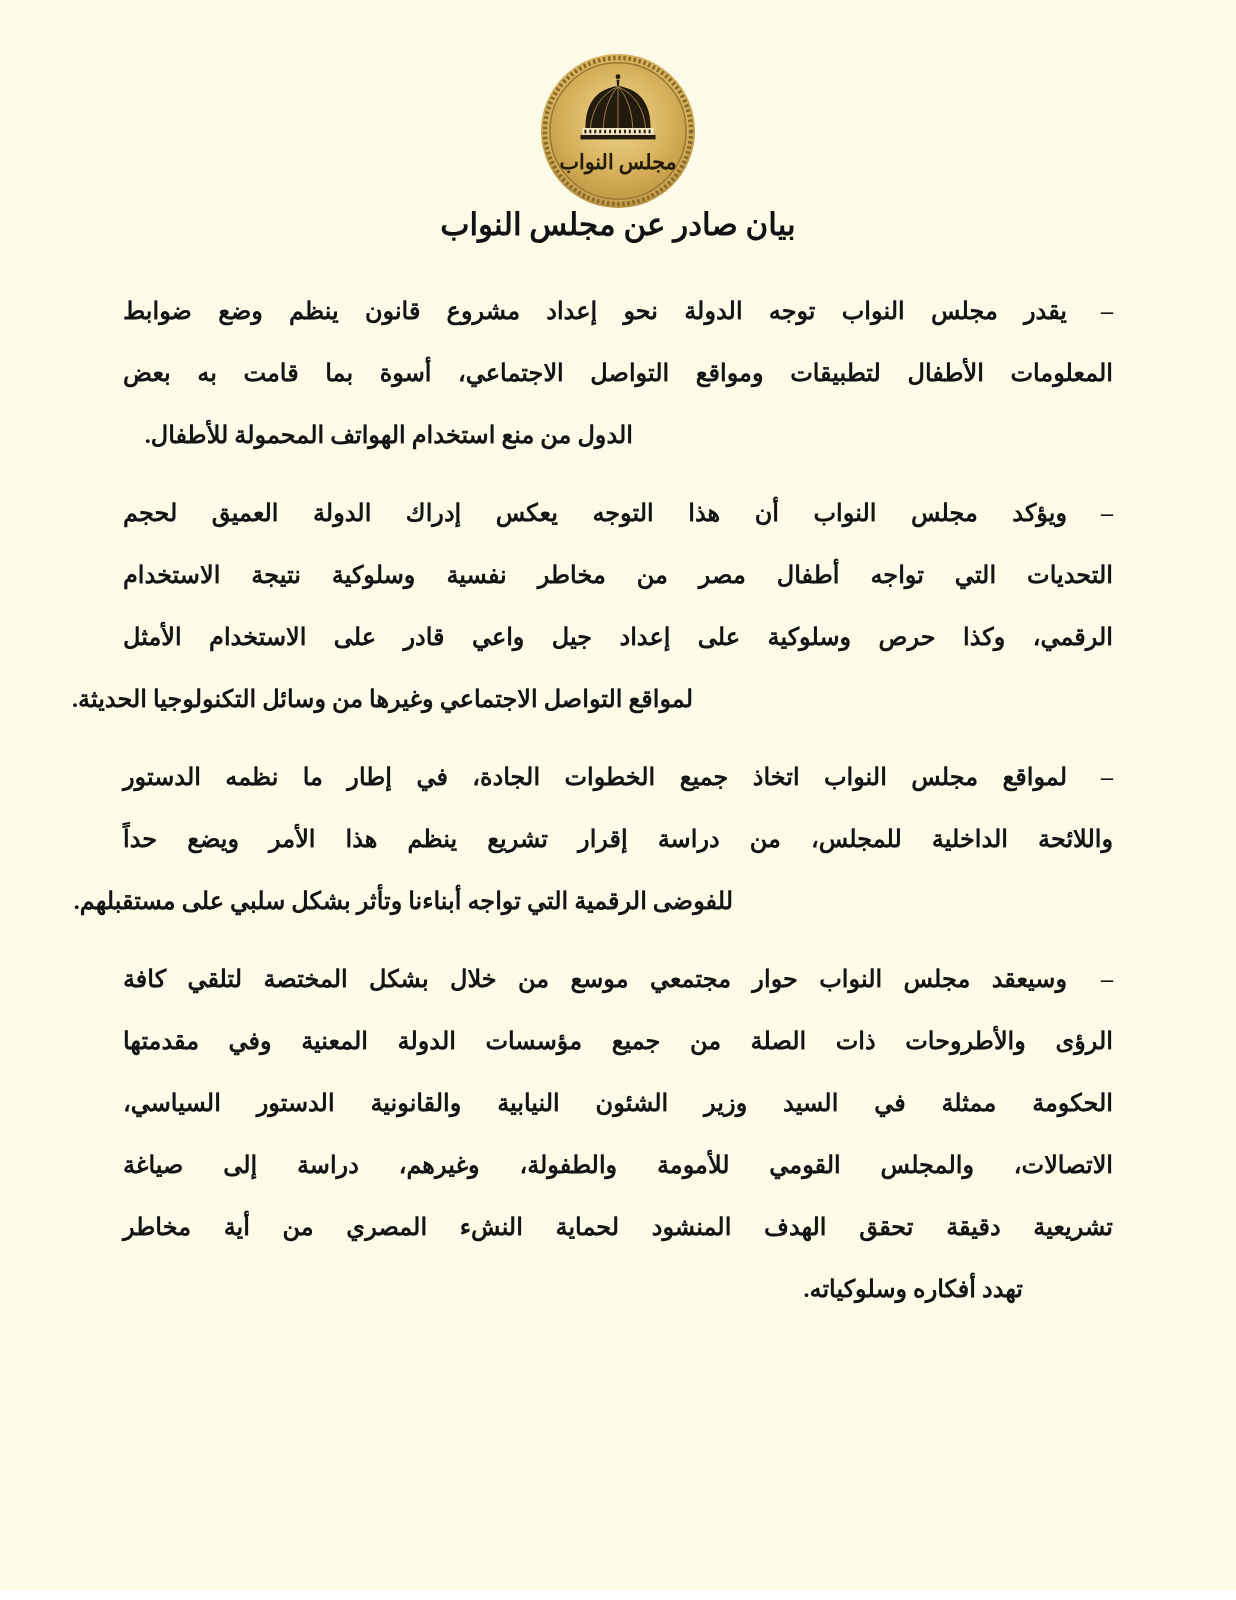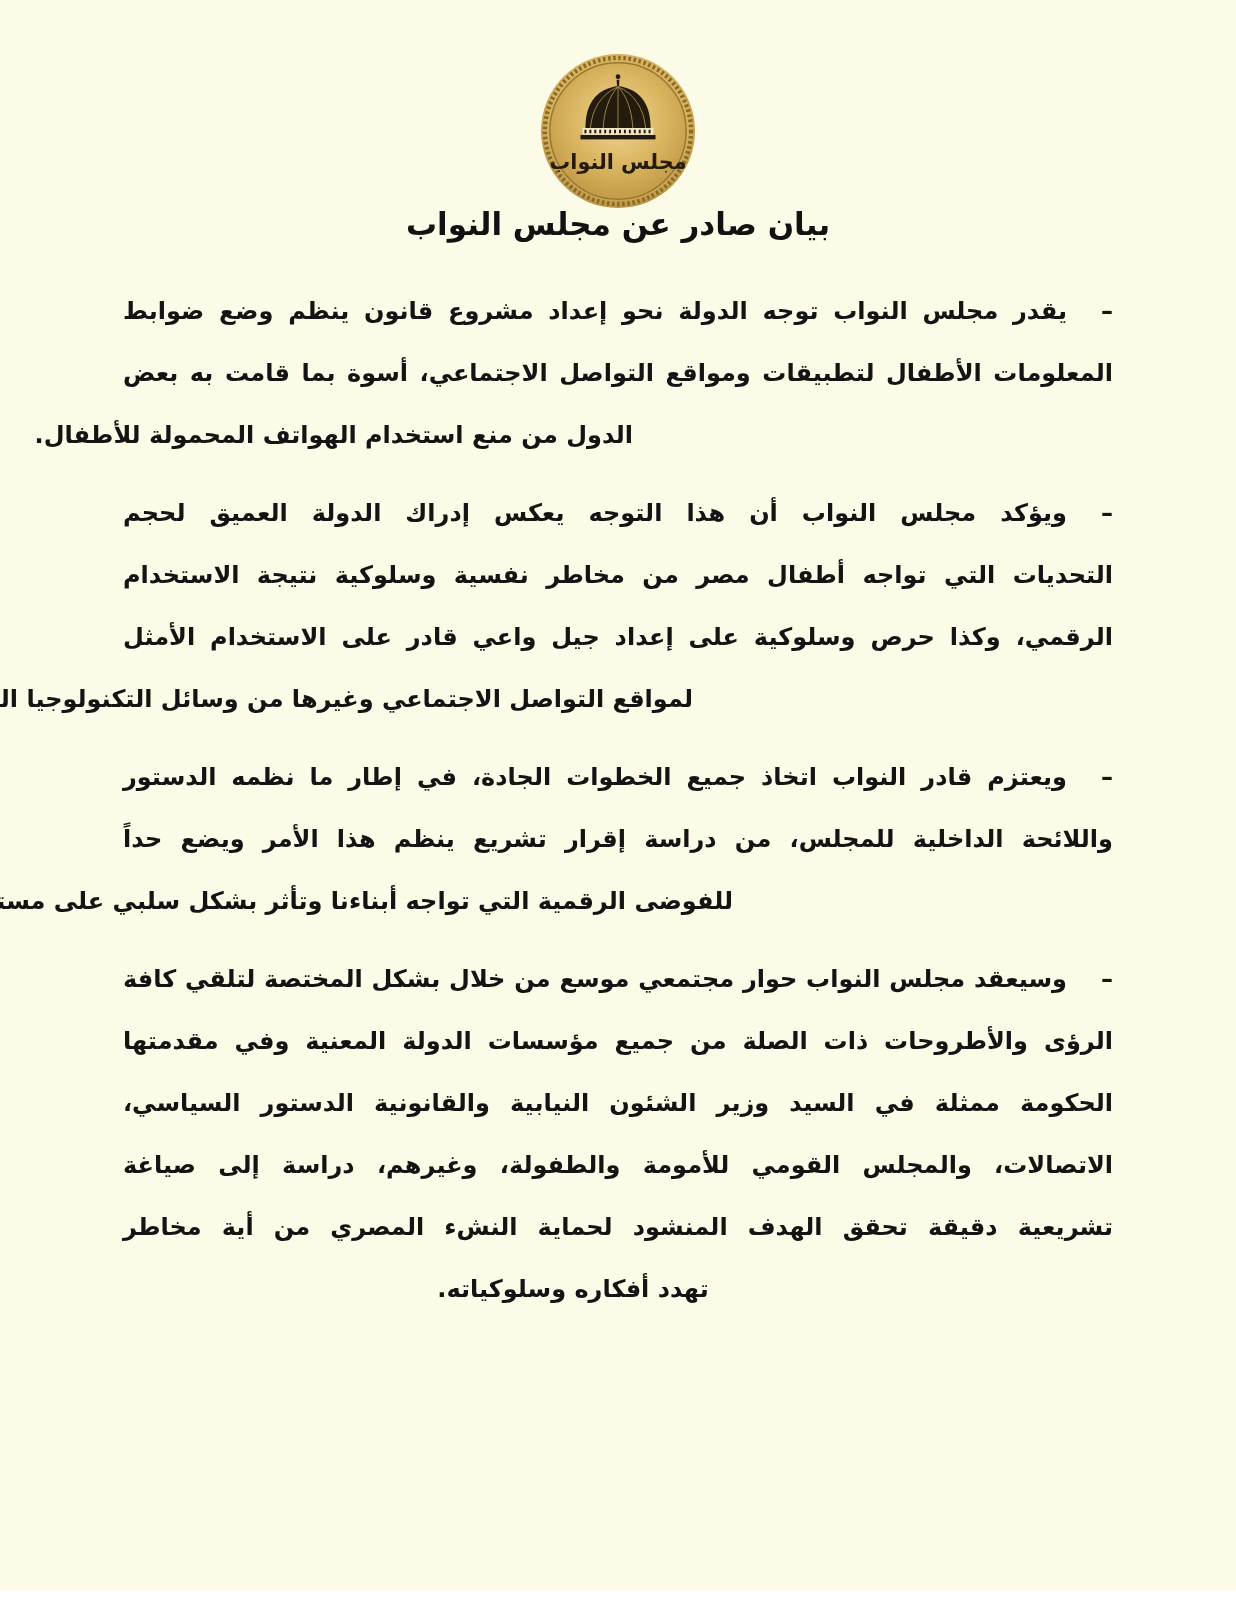--- a/index.html
+++ b/index.html
@@ -6,20 +6,21 @@
   body {
     width:1236px; height:1600px;
     background:#ffffff;
     font-family:"DejaVu Sans", sans-serif;
   }
   .page {
     position:relative;
     width:1236px; height:1600px;
     background:#fcfbe7;
     overflow:hidden;
+    font-family:Liberation Serif, serif;
   }
   
   .seal {
     position:absolute; top:52px; left:50%;
     transform:translateX(-50%);
     width:158px; height:158px;
   }
   .seal svg { display:block; width:158px; height:158px; }
   
   .title {
@@ -43,24 +44,24 @@
     line-height:62px; font-weight:bold;
   }
   .line { line-height:62px; white-space:nowrap; }
   .line.first { padding-right:46px; }
   .line.fill {
     text-align:justify;
     text-align-last:justify;
     -moz-text-align-last:justify;
   }
   .line.last { text-align:right; }
-  .para[data-index="0"] .line.last { margin-right:480px;text-align:center; }
+  .para[data-index="0"] .line.last { margin-right:480px; }
   .para[data-index="1"] .line.last { margin-right:420px; }
   .para[data-index="2"] .line.last { margin-right:380px; }
-  .para[data-index="3"] .line.last { margin-right:90px;text-align:center;  }
+  .para[data-index="3"] .line.last { margin-right:90px;  }
   
   .scan-edge-bottom {
     position:absolute; left:0; right:0; bottom:0; height:10px;
     background:#ffffff;
   }
 </style>
 </head>
 <body>
 
 <div class="page">
@@ -113,21 +114,21 @@
       </div>
       <div class="para" data-index="1">
         <span class="dash">–</span>
         <div class="line fill first">ويؤكد مجلس النواب أن هذا التوجه يعكس إدراك الدولة العميق لحجم</div>
         <div class="line fill">التحديات التي تواجه أطفال مصر من مخاطر نفسية وسلوكية نتيجة الاستخدام</div>
         <div class="line fill">الرقمي، وكذا حرص وسلوكية على إعداد جيل واعي قادر على الاستخدام الأمثل</div>
         <div class="line last">لمواقع التواصل الاجتماعي وغيرها من وسائل التكنولوجيا الحديثة.</div>
       </div>
       <div class="para" data-index="2">
         <span class="dash">–</span>
-        <div class="line fill first">ويعتزم قادر النواب اتخاذ جميع الخطوات الجادة، في إطار ما نظمه الدستور</div>
+        <div class="line fill first">لمواقع مجلس النواب اتخاذ جميع الخطوات الجادة، في إطار ما نظمه الدستور</div>
         <div class="line fill">واللائحة الداخلية للمجلس، من دراسة إقرار تشريع ينظم هذا الأمر ويضع حداً</div>
         <div class="line last">للفوضى الرقمية التي تواجه أبناءنا وتأثر بشكل سلبي على مستقبلهم.</div>
       </div>
       <div class="para" data-index="3">
         <span class="dash">–</span>
         <div class="line fill first">وسيعقد مجلس النواب حوار مجتمعي موسع من خلال بشكل المختصة لتلقي كافة</div>
         <div class="line fill">الرؤى والأطروحات ذات الصلة من جميع مؤسسات الدولة المعنية وفي مقدمتها</div>
         <div class="line fill">الحكومة ممثلة في السيد وزير الشئون النيابية والقانونية الدستور السياسي،</div>
         <div class="line fill">الاتصالات، والمجلس القومي للأمومة والطفولة، وغيرهم، دراسة إلى صياغة</div>
         <div class="line fill">تشريعية دقيقة تحقق الهدف المنشود لحماية النشء المصري من أية مخاطر</div>

